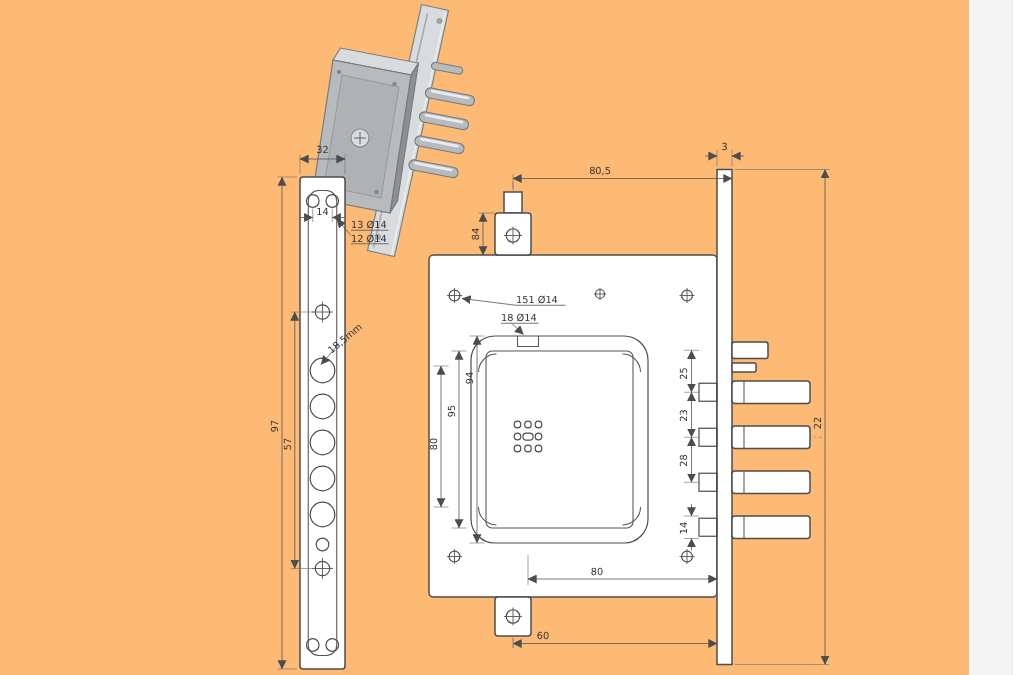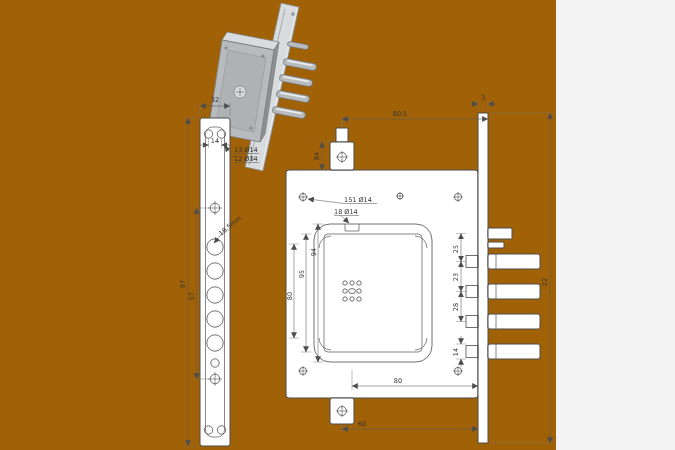--- a/index.html
+++ b/index.html
@@ -1,16 +1,16 @@
 <!DOCTYPE html>
 <html><head>
 <meta charset="utf-8">
 <style>
   html,body{margin:0;padding:0;background:#f4f4f4;}
-  .page{width:556px;height:450px;background:#a16207;position:relative;overflow:hidden;text-align:right;}
+  .page{width:646px;height:450px;background:#fdba74;position:relative;overflow:hidden;text-align:right;}
   svg{display:block;}
   svg text{font-family:"DejaVu Sans",sans-serif;font-size:6.5px;fill:#333;}
   .ol{fill:#ffffff;stroke:#4d4d4d;stroke-width:1;}
   .ol2{fill:none;stroke:#4d4d4d;stroke-width:.8;}
   .thin{fill:none;stroke:#555;stroke-width:.7;}
   .dim{stroke:#5a5a5a;stroke-width:.55;fill:none;}
   .ext{stroke:#777;stroke-width:.45;fill:none;}
   .cl{stroke:#888;stroke-width:.5;fill:none;stroke-dasharray:7 2 1.5 2;}
   .cross{stroke:#555;stroke-width:.6;}
   .vtext{text-anchor:middle;}

